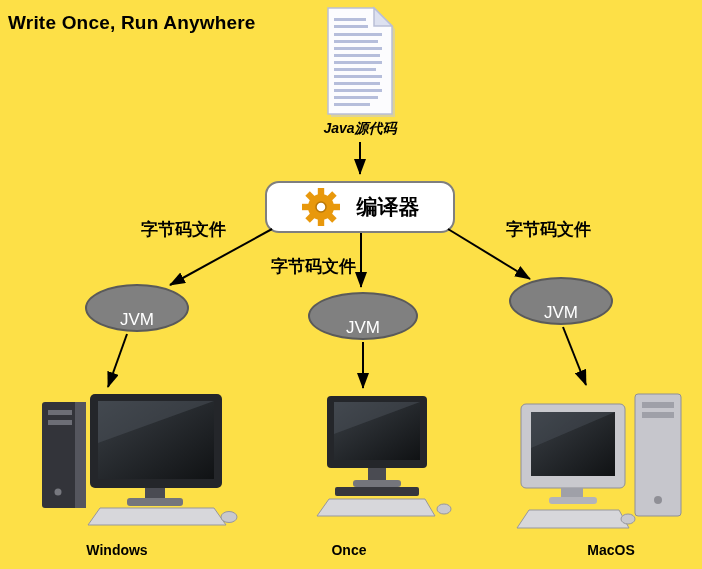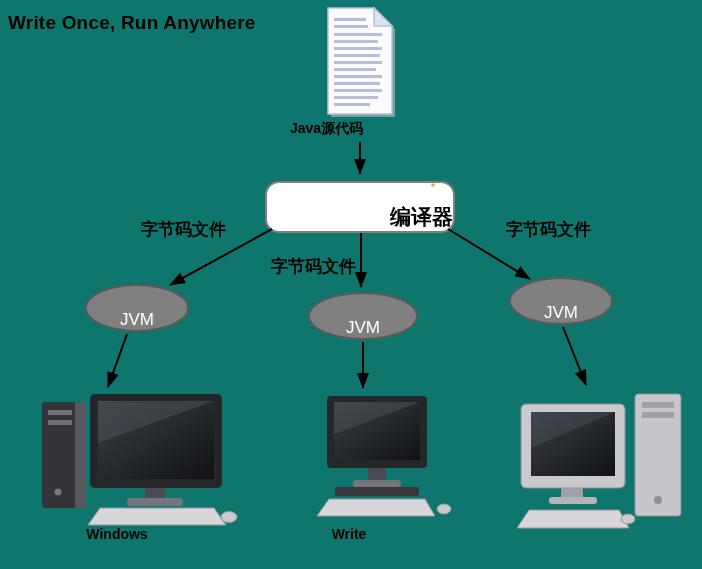--- a/index.html
+++ b/index.html
@@ -1,32 +1,32 @@
 <!DOCTYPE html>
 <html style="--arrow: #000000; --gear: #E8980C; --gear-dark: #b87708; --jvm-fill: #808080; --jvm-border: #5a5a5a; --compiler-border: #7f7f7f;"><head>
 <meta charset="utf-8">
 <style>
   * { margin: 0; padding: 0; box-sizing: border-box; }
   html, body { background: #ffffff; }
   body { font-family: "Liberation Sans", "DejaVu Sans", sans-serif; color: #000; }
-  .canvas { position: relative; width: 702px; height: 569px; background: #0f766e; overflow: hidden; }
+  .canvas { position: relative; width: 702px; height: 569px; background: #fde047; overflow: hidden; }
   .abs { position: absolute; }
 
   .title { left: 8px; top: 12px; font-size: 19px; font-weight: bold; letter-spacing: 0.2px; }
 
   .arrows { left: 0; top: 0; width: 702px; height: 569px; pointer-events: none; }
   .arrow-line { stroke: var(--arrow, #000); stroke-width: 2; fill: none; }
   .arrow-head { fill: var(--arrow, #000); }
 
   .doc { left: 314px; top: 4px; width: 84px; height: 116px; }
-  .doc-label { left: 290px; top: 120px; width: 140px; text-align: left; font-size: 14px; font-weight: bold; }
+  .doc-label { left: 290px; top: 120px; width: 140px; text-align: center; font-size: 14px; font-weight: bold; font-style: italic; }
 
   .compiler { left: 265px; top: 181px; width: 190px; height: 52px; background: #fff;
               border: 2px solid var(--compiler-border, #7f7f7f); border-radius: 14px;
-              display: flex; align-items: flex-end; justify-content: center; gap: 16px; flex-direction: column; }
+              display: flex; align-items: center; justify-content: center; gap: 16px; }
   .compiler-label { font-size: 21px; font-weight: bold; }
   .gear { width: 40px; height: 40px; display: block; }
   .gear-part { fill: var(--gear, #E8980C); }
   .gear-hole { fill: #ffffff; stroke: var(--gear-dark, #b87708); stroke-width: 1.5; }
 
   .byte-label { font-size: 17px; font-weight: bold; white-space: nowrap; }
   .byte-left   { left: 141px; top: 218px; }
   .byte-center { left: 271px; top: 255px; }
   .byte-right  { left: 506px; top: 218px; }
 
@@ -34,21 +34,21 @@
          border: 2px solid var(--jvm-border, #5a5a5a); color: #fff;
          display: flex; align-items: flex-end; justify-content: center; font-size: 17px; }
   .jvm-left   { left: 85px;  top: 284px; width: 104px; height: 48px; }
   .jvm-center { left: 308px; top: 292px; width: 110px; height: 48px; }
   .jvm-right  { left: 509px; top: 277px; width: 104px; height: 48px; }
 
   .pc-left   { left: 28px;  top: 388px; width: 210px; height: 145px; }
   .pc-center { left: 295px; top: 392px; width: 160px; height: 135px; }
   .pc-right  { left: 515px; top: 388px; width: 180px; height: 147px; }
 
-  .platform-label { font-size: 14px; font-weight: bold; text-align: center; width: 160px; top: 526px; }
+  .platform-label { font-size: 14px; font-weight: bold; text-align: center; width: 160px; top: 542px; }
   .plat-left   { left: 37px; }
   .plat-center { left: 269px; }
   .plat-right  { left: 531px; }
 </style>
 </head>
 <body>
 
 <div class="canvas">
 
   <div class="abs title">Write Once, Run Anywhere</div>
@@ -196,15 +196,16 @@
       <rect x="16" y="24" width="84" height="64" fill="url(#gmonR)"></rect>
       <polygon points="16,24 100,24 16,60" fill="#4c525a" opacity="0.45"></polygon>
       <rect x="46" y="100" width="22" height="9" fill="#9fa0a8"></rect>
       <rect x="34" y="109" width="48" height="7" rx="3" fill="#b3b3ba"></rect>
     </g>
     <polygon points="14,122 104,122 114,140 2,140" fill="#d7d7db" stroke="#97979d" stroke-width="1"></polygon>
     <ellipse cx="113" cy="131" rx="7" ry="5" fill="#c9c9ce" stroke="#97979d" stroke-width="1"></ellipse>
   </svg>
 
   <div class="abs platform-label plat-left">Windows</div>
-  <div class="abs platform-label plat-center">Write</div>
+  <div class="abs platform-label plat-center">Once</div>
+  <div class="abs platform-label plat-right">MacOS</div>
 
 </div>
 
 </body></html>

